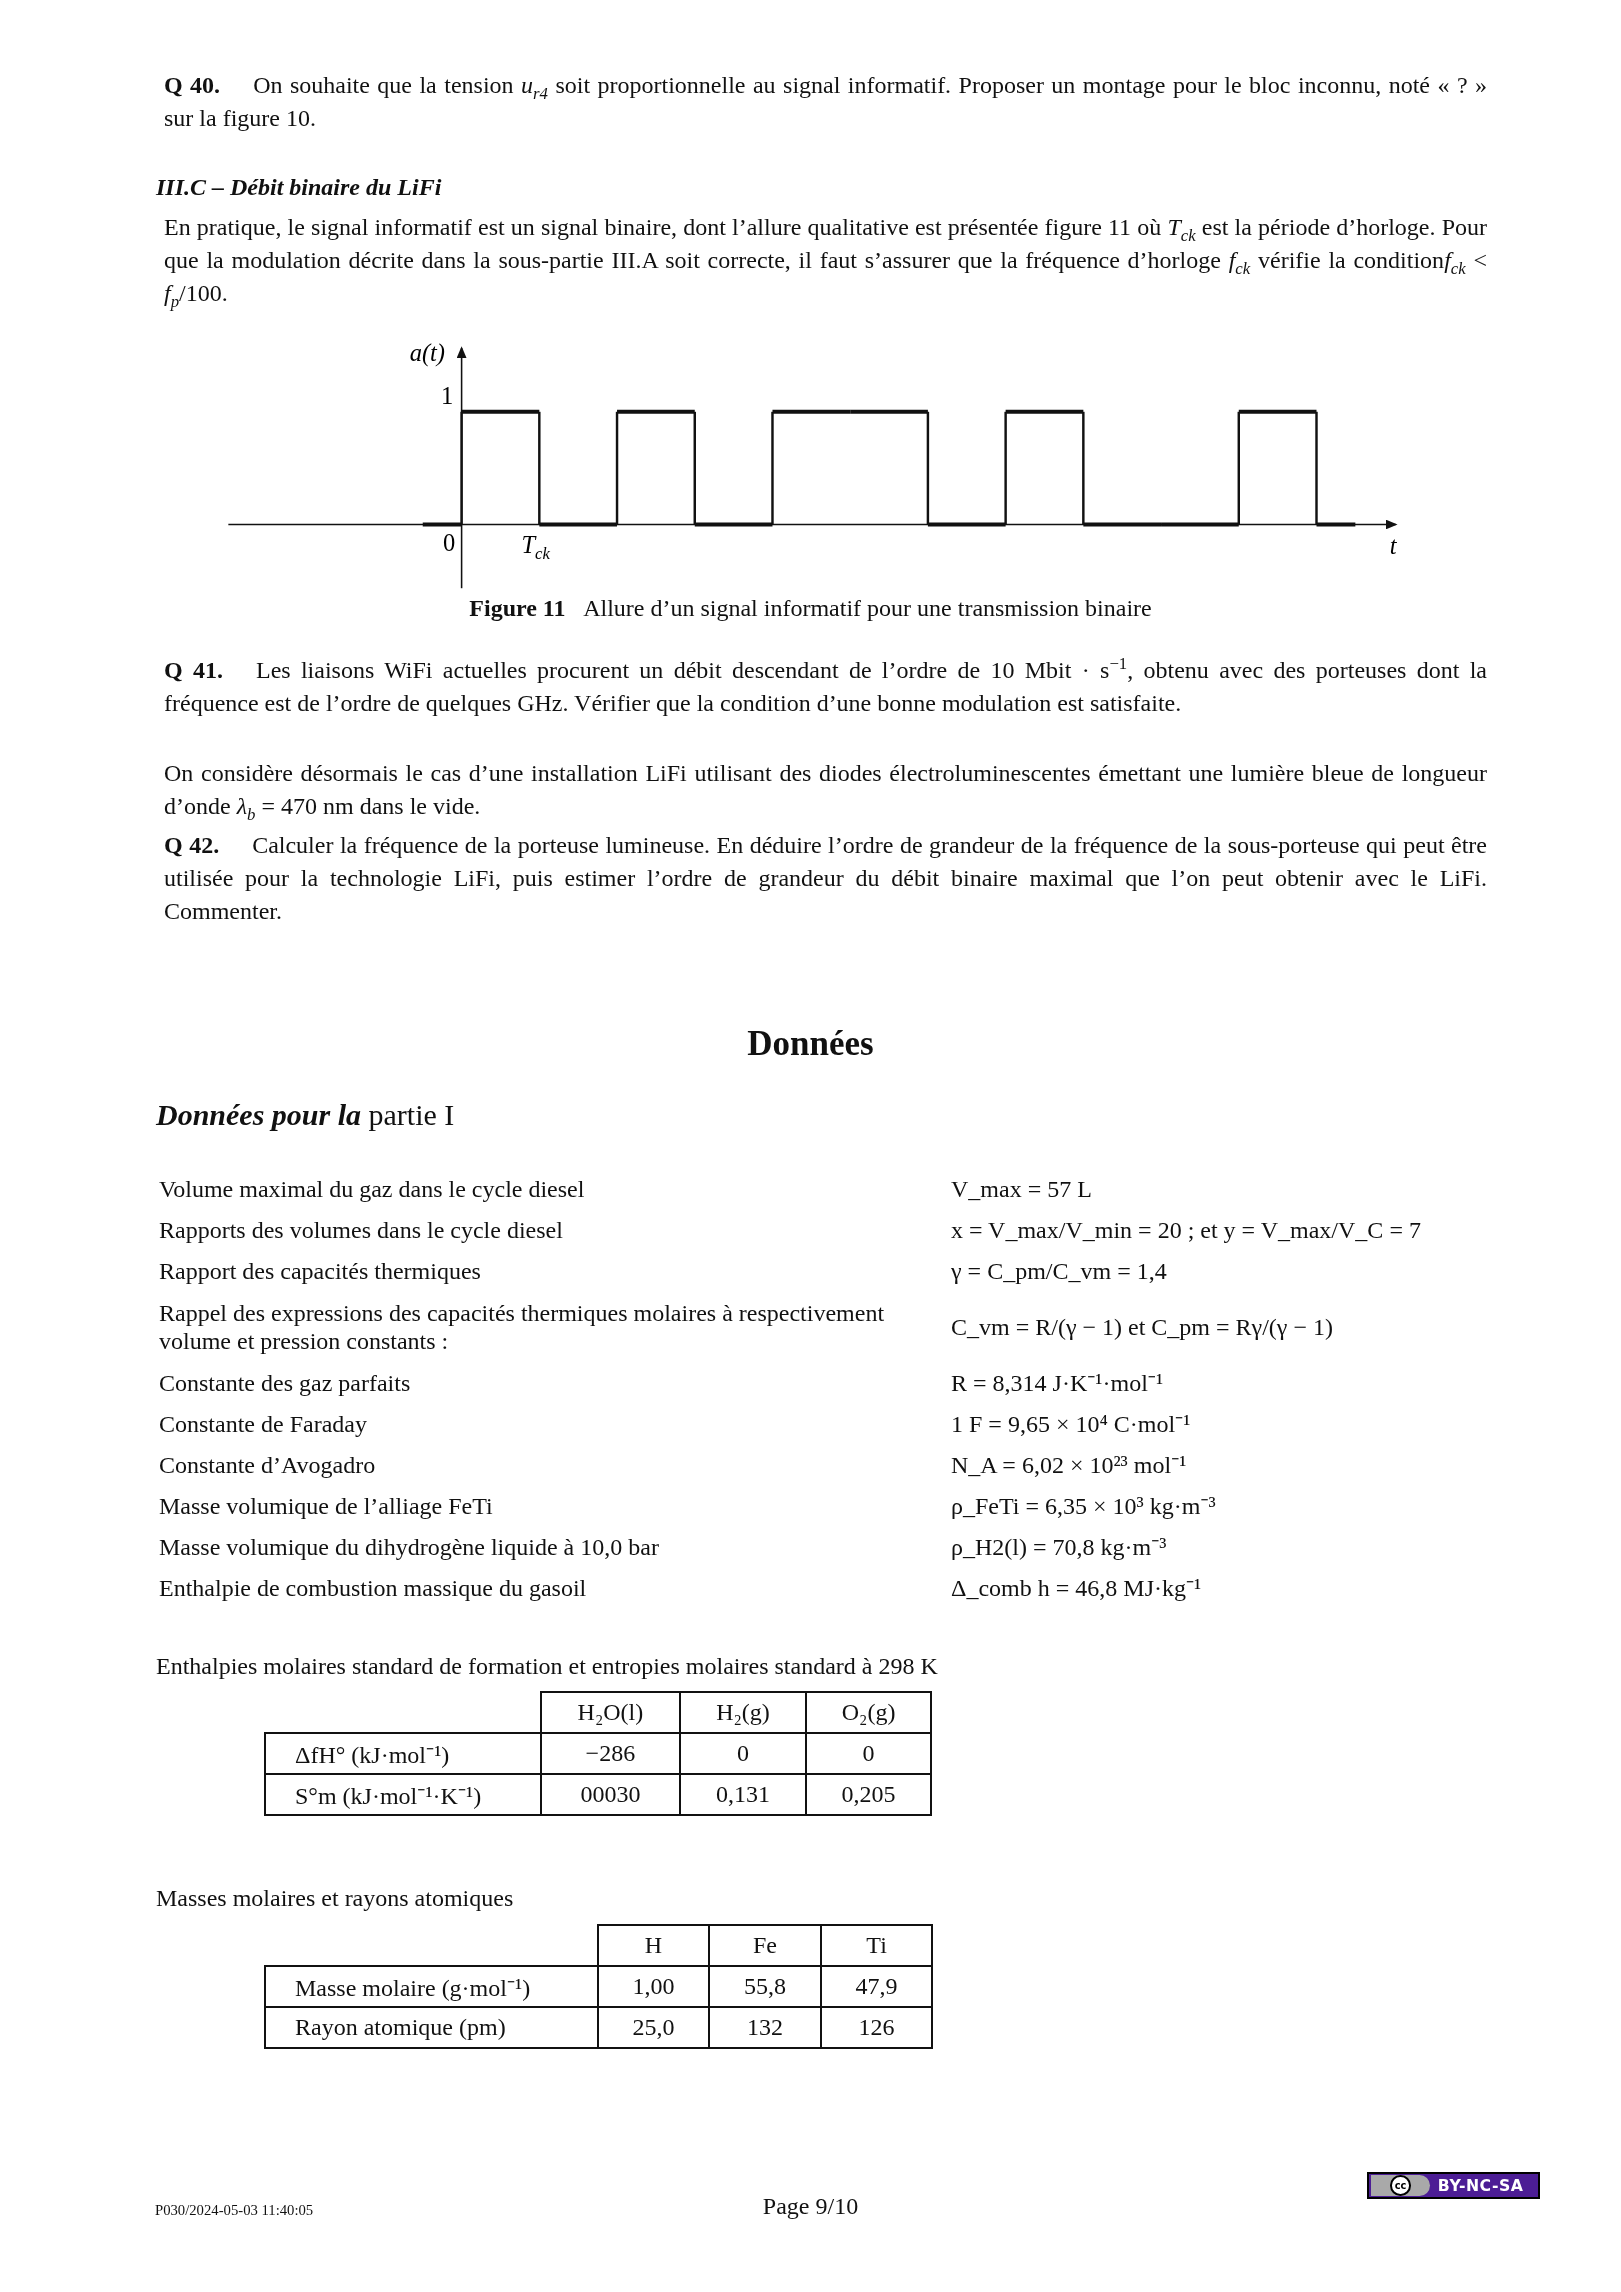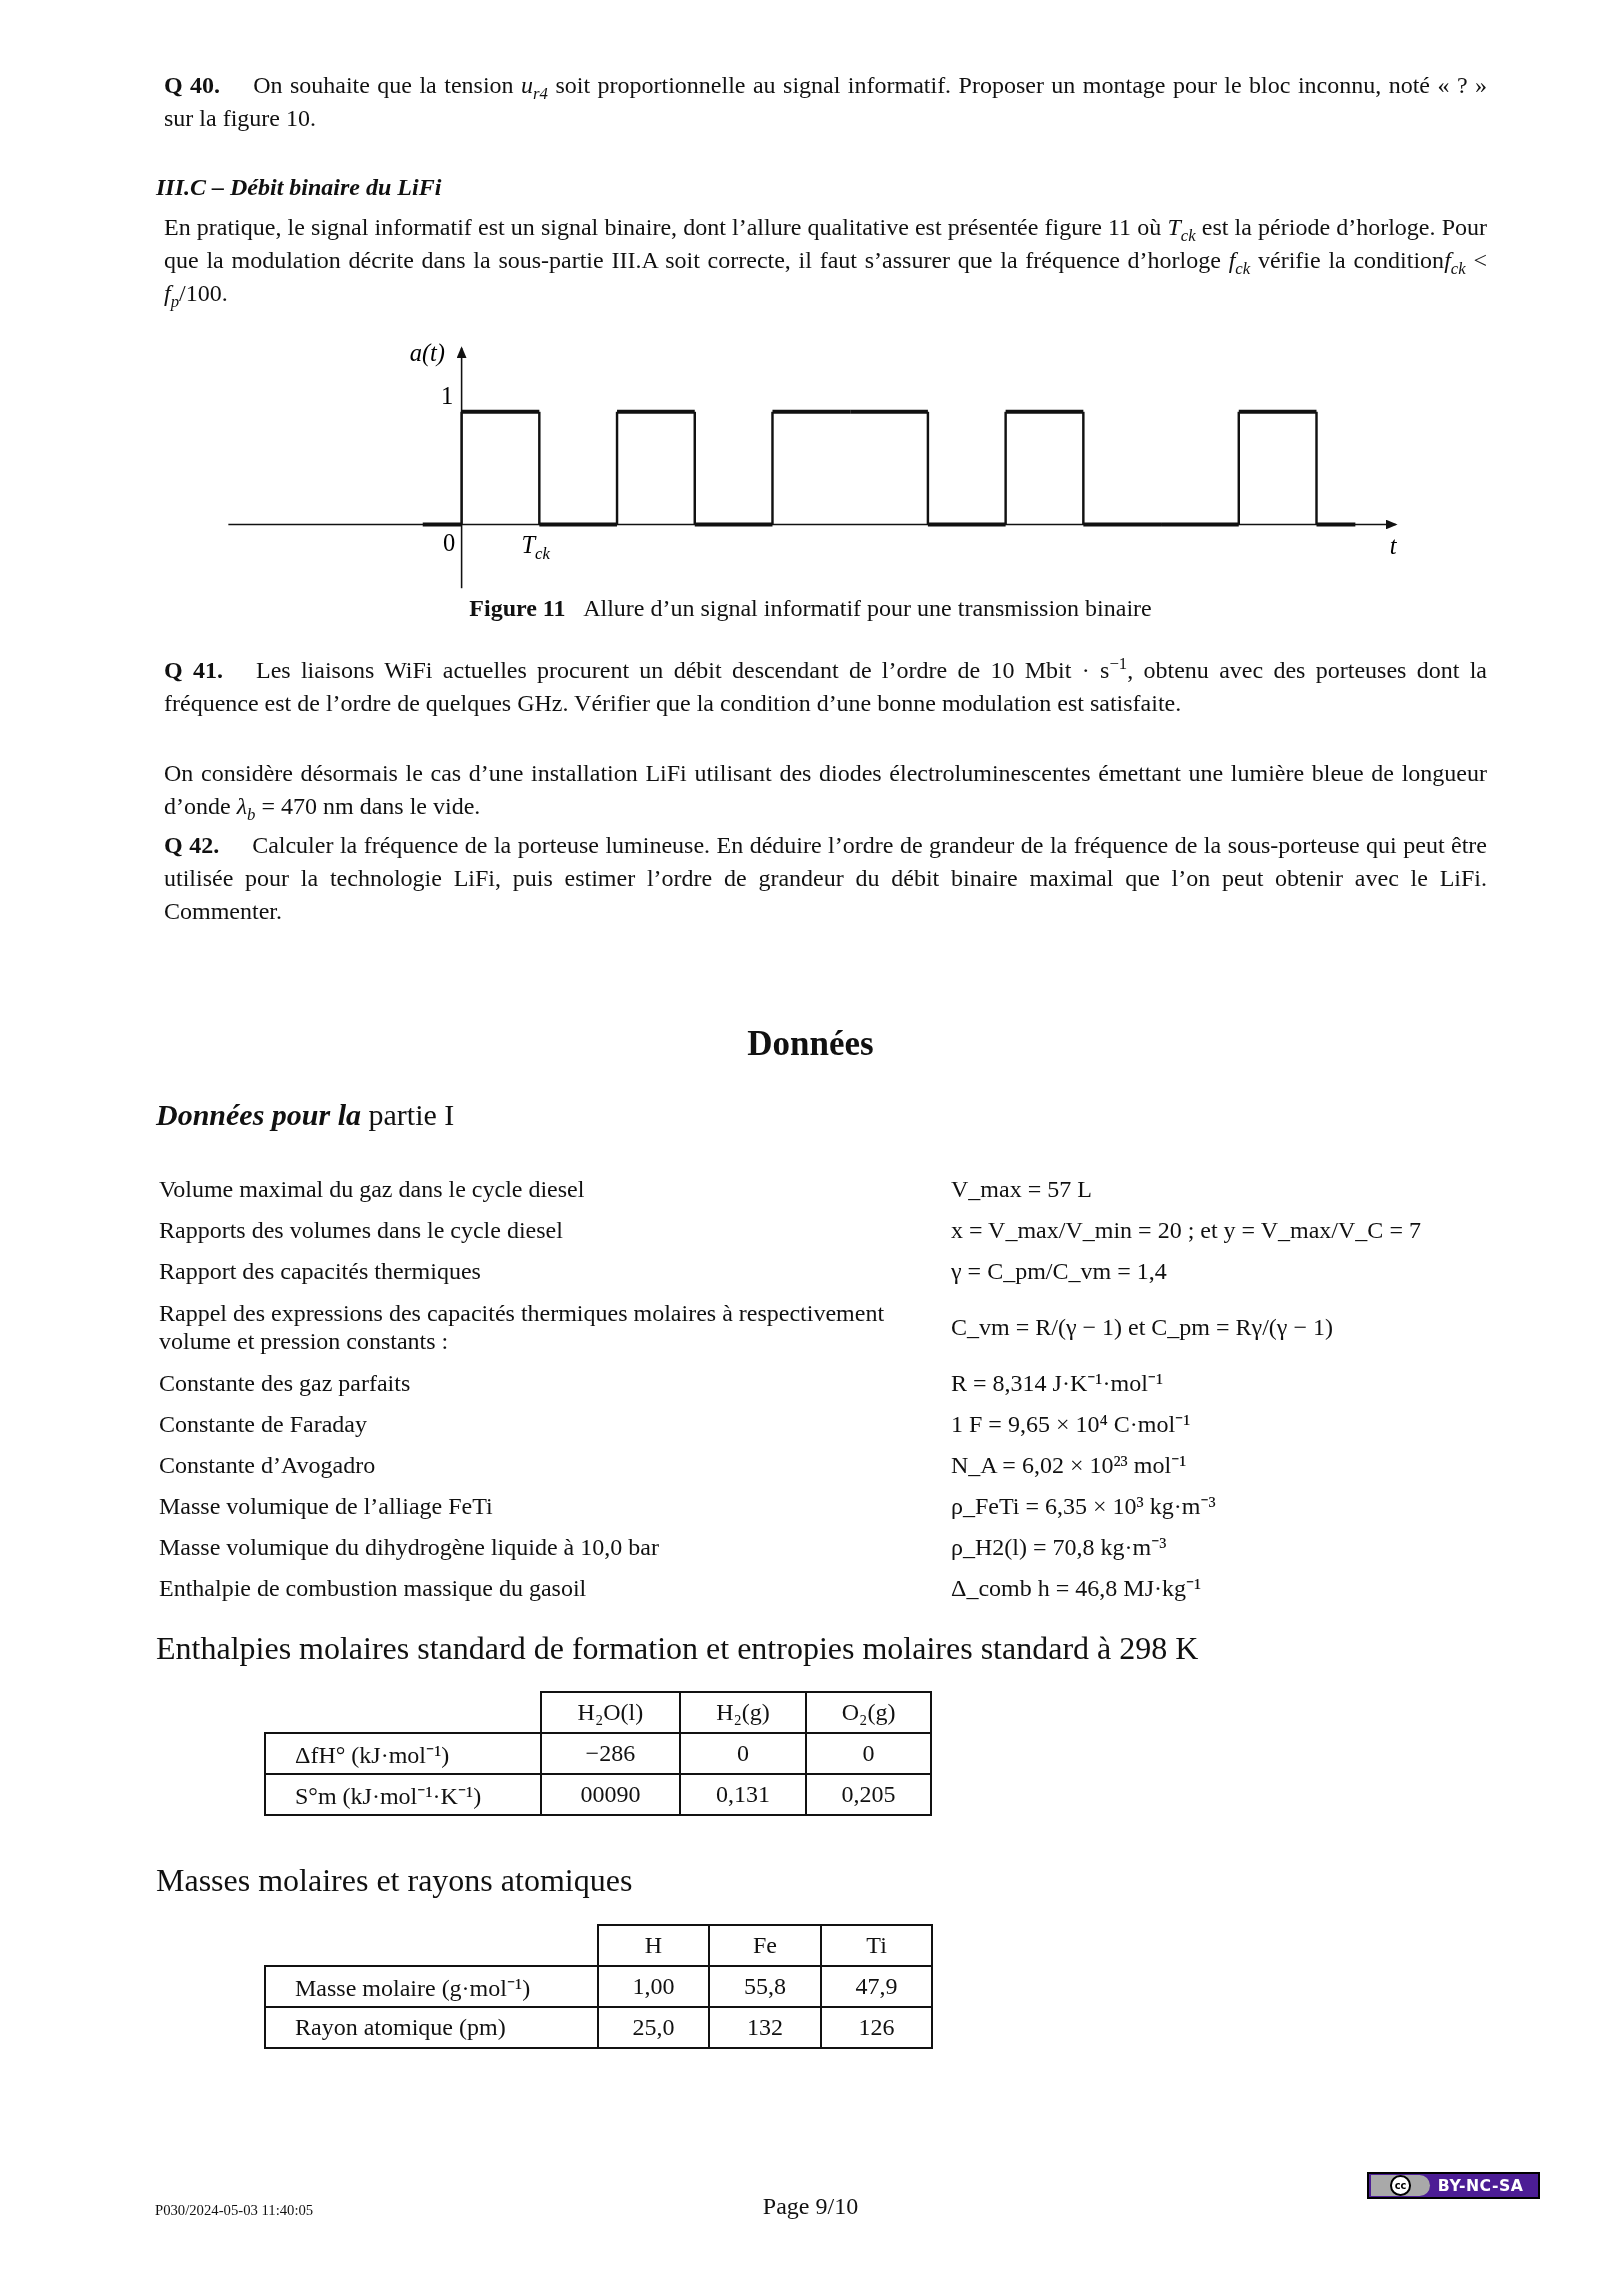--- a/index.html
+++ b/index.html
@@ -19,21 +19,21 @@
   .caption b { margin-right: 17.6px; }
   .h-donnees { position: absolute; top: 1024px; left: 0; width: 1621px; text-align: center;
                font-size: 35px; font-weight: bold; font-family: "Liberation Serif", serif; }
   .h-partie { position: absolute; top: 1098px; left: 156px; font-size: 30px; font-family: "Liberation Serif", serif; }
   .h-partie em { font-weight: bold; }
   .dtable { position: absolute; left: 159px; top: 1168px; width: 1333px; border-collapse: collapse;
             font-family: "Liberation Serif", serif; font-size: 24px; }
   .dtable td { padding: 0; height: 41px; vertical-align: middle; line-height: 28px; }
   .dtable td.lbl { width: 792px; font-family: Liberation Serif, serif; }
   .dtable tr.tall td { height: 71px; }
-  .note { position: absolute; left: 156px; font-size: 32px; font-family: "Liberation Serif", serif; }
+  .note { position: absolute; left: 156px; font-size: 24px; font-family: "Liberation Serif", serif; margin-top: 23px; }
   table.grid { position: absolute; border-collapse: collapse; font-family: "Liberation Serif", serif; font-size: 24px; }
   table.grid td { border: 2px solid #111; text-align: center; padding: 0 9.8px; height: 39px; }
   table.grid td.blank { border: none; }
   table.grid td.rowh { text-align: left; padding-left: 29px; }
   .footer-left { position: absolute; left: 155px; top: 2202px; font-size: 14.7px; font-family: "Liberation Serif", serif; }
   .footer-mid { position: absolute; left: 0; width: 1621px; top: 2193px; text-align: center; font-size: 24px; font-family: "Liberation Serif", serif; }
   .footer-dl { position: absolute; left: 0; width: 1621px; top: 2235px; text-align: center; font-size: 26.5px; font-family: "Liberation Sans", sans-serif; }
   .cc-badge { position: absolute; left: 1367px; top: 2172px; width: 173px; height: 27.4px; background: #4c1d95;
               border: 2px solid #000; box-sizing: border-box; display: flex; align-items: center; }
   .cc-left { width: 59px; height: 21.6px; margin-left: 2px; background: #a9a9a9; border-radius: 0 11.8px 11.8px 0;
@@ -170,21 +170,21 @@
       <td style="width:104px;">O₂(g)</td>
     </tr>
     <tr>
       <td class="rowh">ΔfH° (kJ·mol⁻¹)</td>
       <td>−286</td>
       <td>0</td>
       <td>0</td>
     </tr>
     <tr>
       <td class="rowh">S°m (kJ·mol⁻¹·K⁻¹)</td>
-      <td>00090</td>
+      <td>00030</td>
       <td>0,131</td>
       <td>0,205</td>
     </tr>
   </tbody>
     </table>
 
   <div class="note" style="top:1862px;">Masses molaires et rayons atomiques</div>
 
   <table class="grid" style="left:264px; top:1924px;" id="masses-table">
     <tbody>

